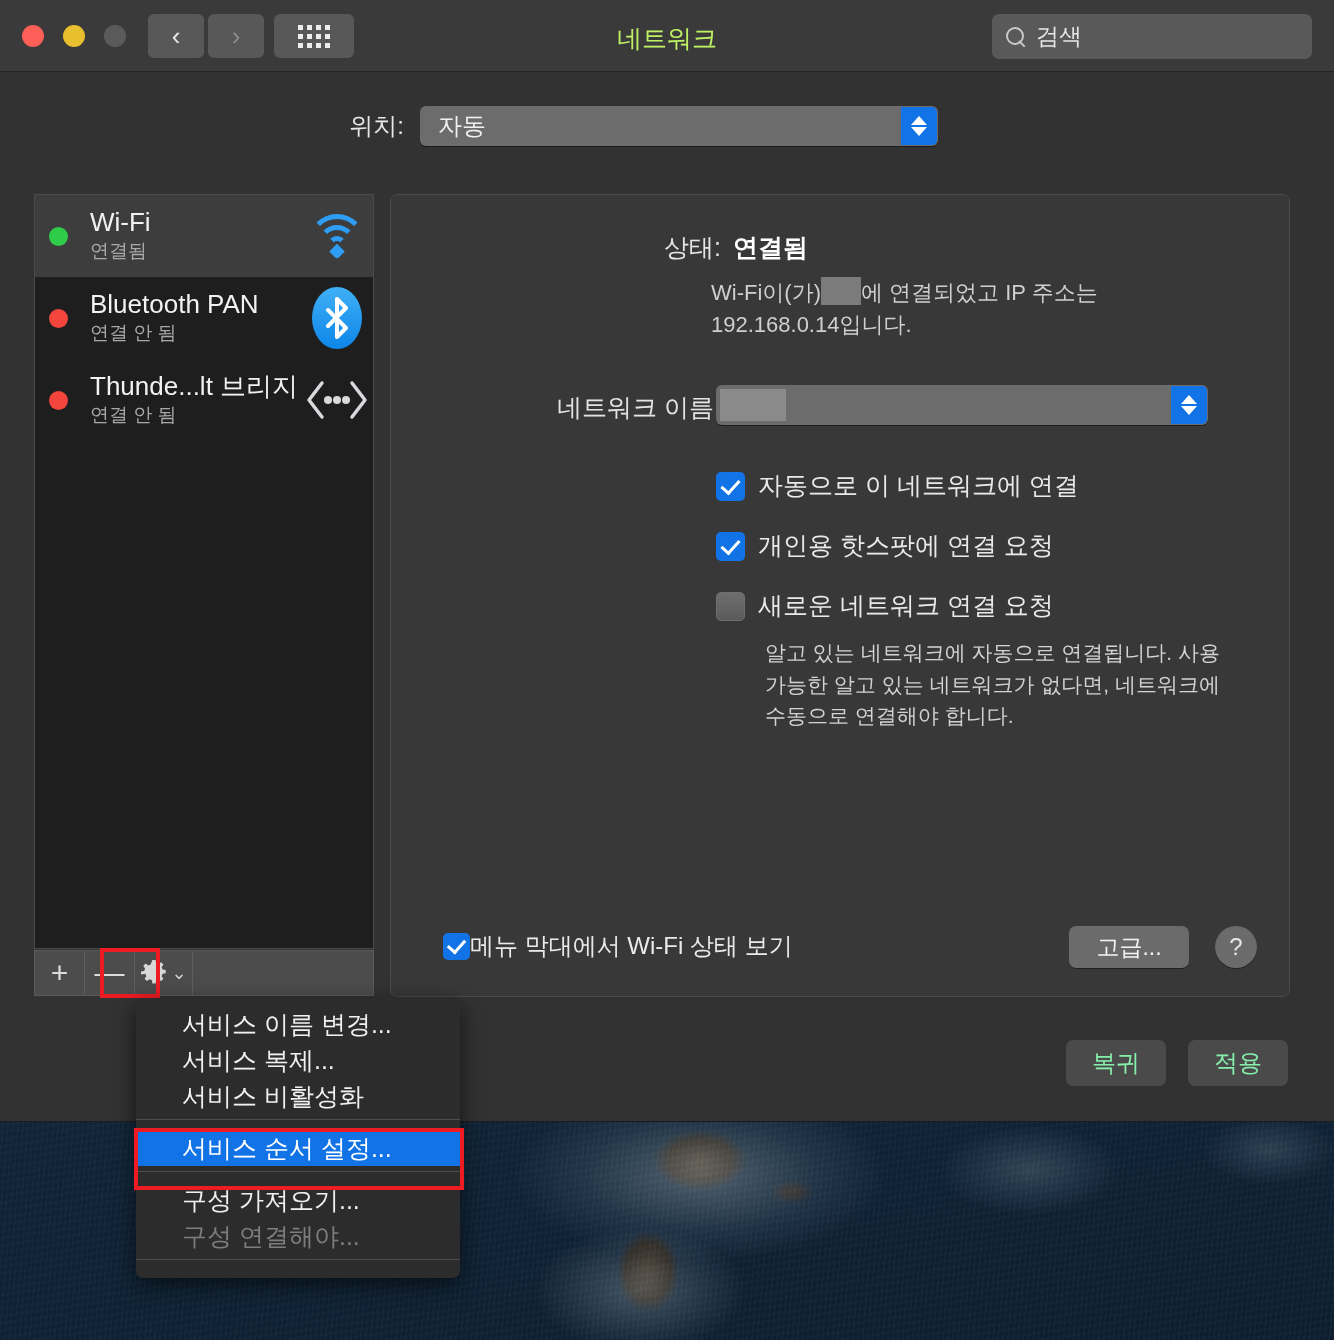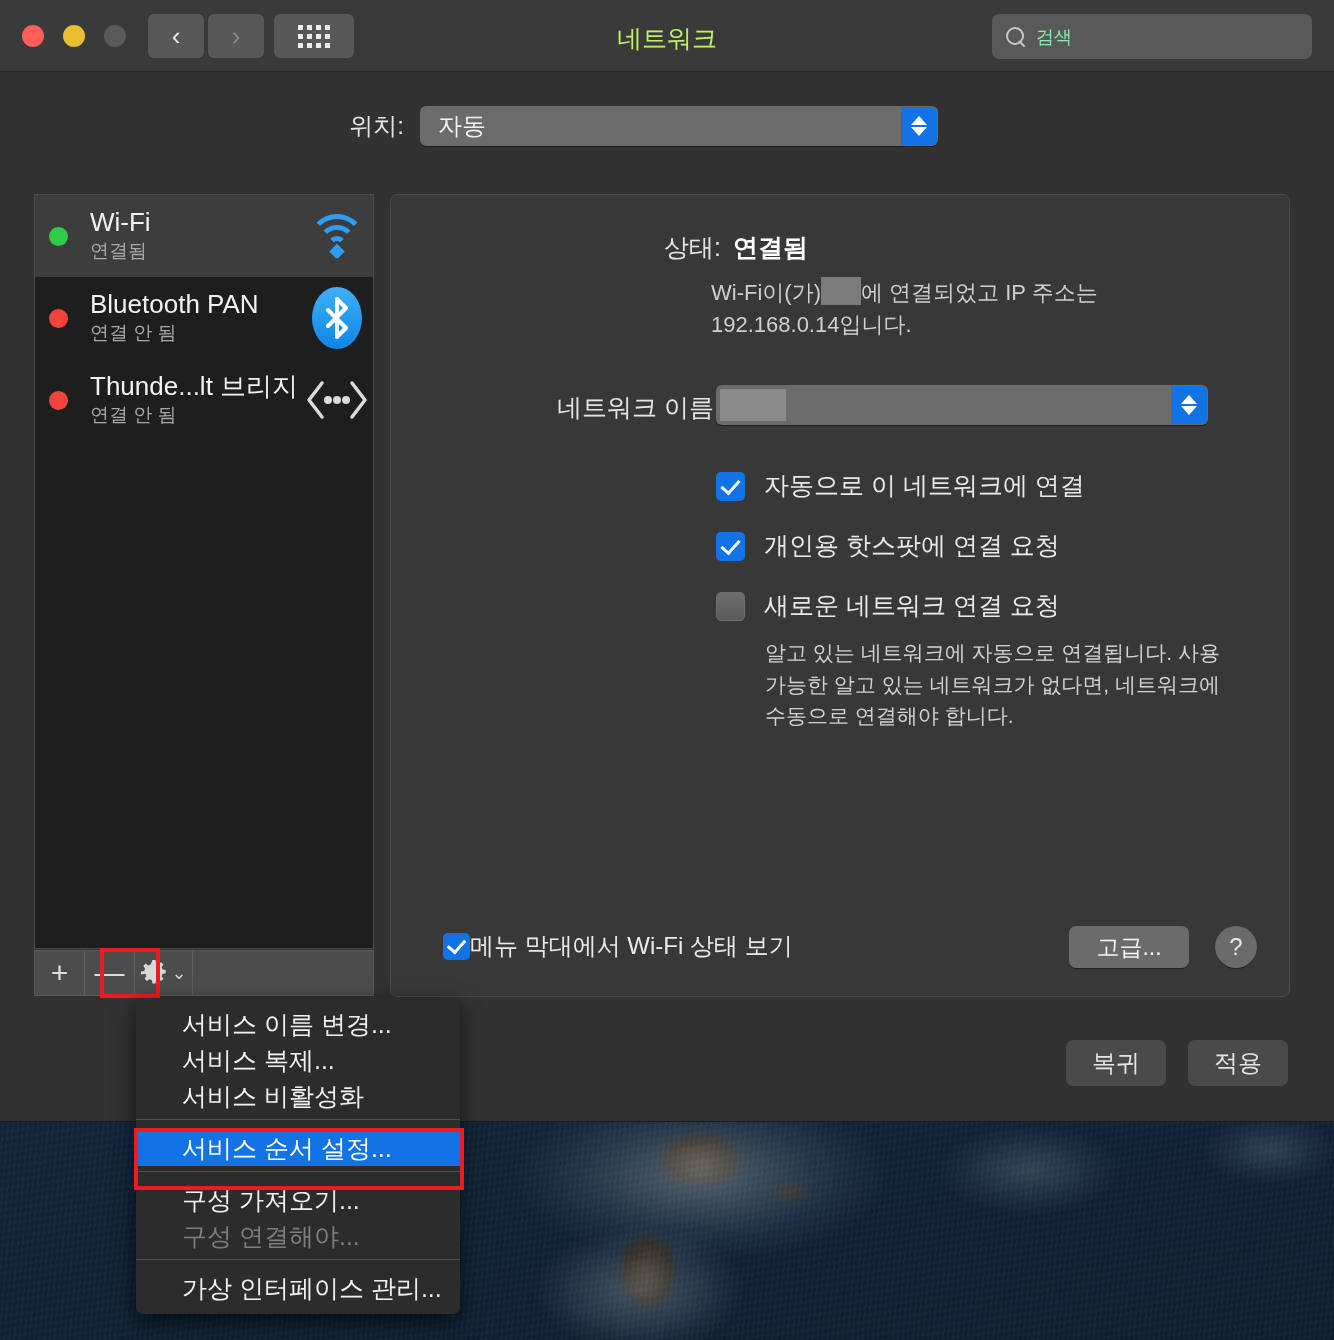--- a/index.html
+++ b/index.html
@@ -111,21 +111,21 @@
   .search-glyph { width: 24px; height: 24px; position: relative; flex: 0 0 auto; }
   .search-glyph::before {
     content: ""; position: absolute; left: 2px; top: 2px;
     width: 14px; height: 14px; border: 2px solid #c9c9c9; border-radius: 50%;
   }
   .search-glyph::after {
     content: ""; position: absolute; left: 15px; top: 15px;
     width: 8px; height: 2px; background: #c9c9c9;
     transform: rotate(45deg); transform-origin: left center;
   }
-  .search-ph { color: #86efac; font-size: 18px; }
+  .search-ph { color: #e5e5e5; font-size: 23px; }
 
   
   .location-row {
     position: absolute;
     top: 106px; left: 0;
     width: 100%;
     display: flex;
     align-items: center;
   }
   .location-label {
@@ -298,21 +298,21 @@
     position: absolute; left: 4px; top: 4px;
     width: 66px; height: 32px;
     background: #8a8a8a;
   }
 
   .checkrow {
     position: absolute;
     left: 325px;
     display: flex;
     align-items: flex-start;
-    gap: 19px;
+    gap: 13px;
   }
   .cb {
     width: 29px; height: 29px;
     border-radius: 5px;
     flex: 0 0 auto;
     margin-top: 3px;
     position: relative;
   }
   .cb.on { background: #1273e6; }
   .cb.off { background: linear-gradient(180deg, #6e6e6e 0%, #5a5a5a 100%); border: 1px solid #6f6f6f; }
@@ -360,21 +360,21 @@
 
   
   .bottom-actions {
     position: absolute;
     right: 46px; top: 1040px;
     display: flex; gap: 22px;
   }
   .action-btn {
     width: 100px; height: 46px;
     background: #4a4a4a; border-radius: 7px;
-    color: #e5e5e5; font-size: 24px;
+    color: #86efac; font-size: 24px;
     display: flex; align-items: center; justify-content: center;
   }
 
   
   .ctxmenu {
     position: absolute;
     left: 136px; top: 998px;
     width: 324px;
     background: #2c2c2c;
     border-radius: 7px;
@@ -613,17 +613,14 @@
     </div>
   <div class="mi">
     <span>구성 가져오기...</span>
   </div>
   <div class="mi dis">
     <span>구성 연결해야...</span>
   </div>
   <div class="mi-sep">
       <i></i>
     </div>
-  <div class="mi">
-    <span>가상 인터페이스 관리...</span>
-  </div>
 </div>
 <div class="menu-highlight"></div>
 
 </body></html>

